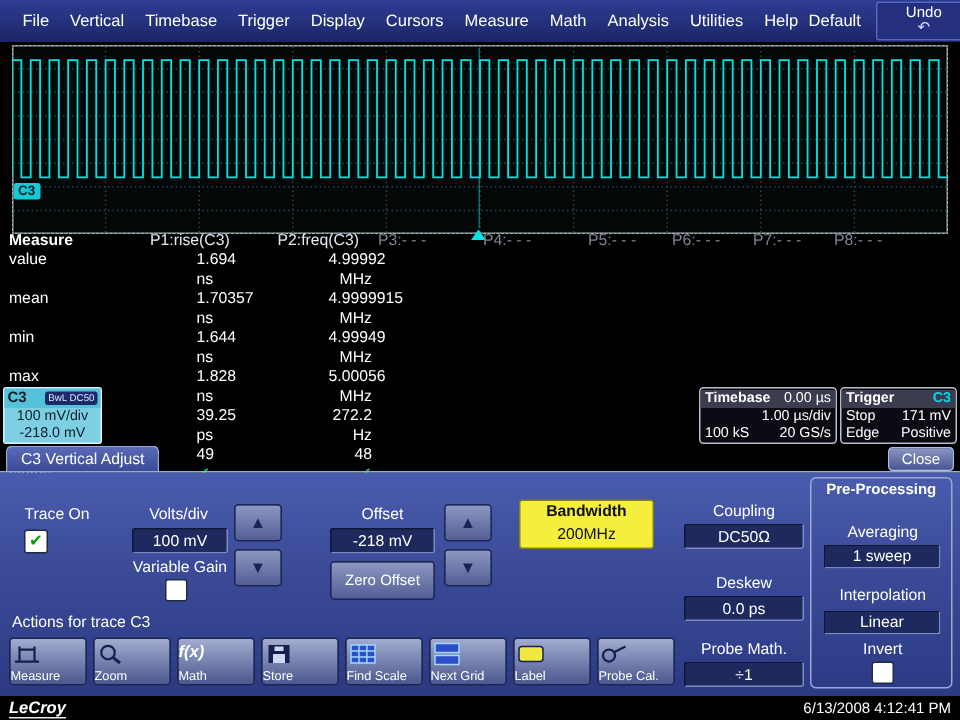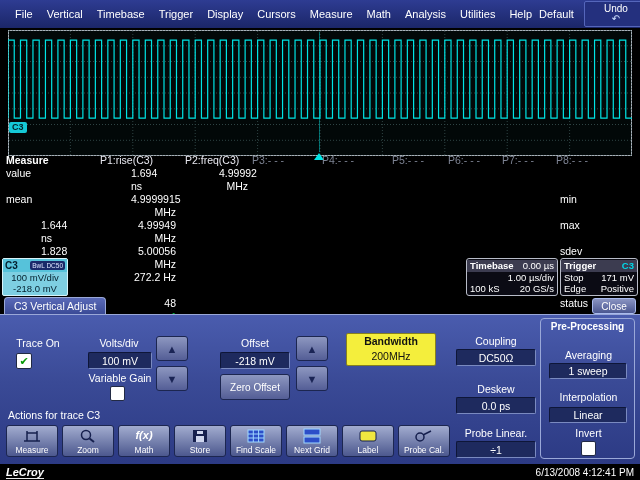--- a/index.html
+++ b/index.html
@@ -88,21 +88,21 @@
     text-align:center; font-size:10.5px; line-height:15px; }
   .yellowbox .l1 { font-weight:bold; }
   .ppgroup { position:absolute; left:540px; top:3px; width:95px; height:141px;
     border:1px solid #9aa8d8; border-radius:4px; }
   .ppgroup .ttl { position:absolute; left:0; top:2px; width:100%; text-align:center;
     color:#fff; font-size:10px; font-weight:bold; }
   .actions-label { position:absolute; left:8px; top:94px; color:#fff; font-size:10.5px; }
   .action-row { position:absolute; left:6px; top:110px; display:flex; gap:4px; }
   .abtn { width:52px; height:32px; background:linear-gradient(#a2accf,#4c588e);
     border:1px solid #1c2650; border-radius:3px; display:flex; flex-direction:column;
-    align-items:center; justify-content:space-between; padding:2px 0 1px;
+    justify-content:space-between; padding:2px 0 1px;
     color:#fff; font-size:8.5px; }
   .fx { color:#fff; font-style:italic; font-weight:bold; font-size:11px; line-height:14px; }
 
   
   .statusbar { position:absolute; left:0; top:464px; width:640px; height:16px; background:#000;
     display:flex; align-items:center; justify-content:space-between; padding:0 6px; color:#fff; }
   .logo { font-style:italic; font-weight:bold; font-size:11px; border-bottom:1px solid #e8e8e8;
     line-height:12px; }
   .datetime { font-size:10px; }
 </style>
@@ -153,20 +153,21 @@
     <div class="mhead off">P6:- - -</div>
     <div class="mhead off">P7:- - -</div>
     <div class="mhead off">P8:- - -</div>
 
     <div class="mlabel">value</div>
     <div class="mval mv1">1.694 ns</div>
     <div class="mval mv2">4.99992 MHz</div>
     <div style="grid-column:span 6"></div>
 
     <div class="mlabel">mean</div>
+    <div class="mval mv1">1.70357 ns</div>
     <div class="mval mv2">4.9999915 MHz</div>
     <div style="grid-column:span 6"></div>
 
     <div class="mlabel">min</div>
     <div class="mval mv1">1.644 ns</div>
     <div class="mval mv2">4.99949 MHz</div>
     <div style="grid-column:span 6"></div>
 
     <div class="mlabel">max</div>
     <div class="mval mv1">1.828 ns</div>
@@ -264,21 +265,21 @@
 
     <div class="yellowbox">
       <div class="l1">Bandwidth</div>
       <div>200MHz</div>
     </div>
 
     <div class="dlabel" style="left:454px; top:20px; width:84px;">Coupling</div>
     <div class="field" style="left:456px; top:34px; width:80px; height:17px;">DC50Ω</div>
     <div class="dlabel" style="left:454px; top:68px; width:84px;">Deskew</div>
     <div class="field" style="left:456px; top:82px; width:80px; height:17px;">0.0 ps</div>
-    <div class="dlabel" style="left:454px; top:112px; width:84px;">Probe Linear.</div>
+    <div class="dlabel" style="left:454px; top:112px; width:84px;">Probe Math.</div>
     <div class="field" style="left:456px; top:126px; width:80px; height:17px;">÷1</div>
 
     <div class="ppgroup">
       <div class="ttl">Pre-Processing</div>
       <div class="dlabel" style="left:0; top:30px; width:95px;">Averaging</div>
       <div class="field" style="left:8px; top:44px; width:78px; height:16px;">1 sweep</div>
       <div class="dlabel" style="left:0; top:72px; width:95px;">Interpolation</div>
       <div class="field" style="left:8px; top:88px; width:78px; height:16px;">Linear</div>
       <div class="dlabel" style="left:0; top:108px; width:95px;">Invert</div>
       <div class="checkbox" style="left:40px; top:122px;"></div>

